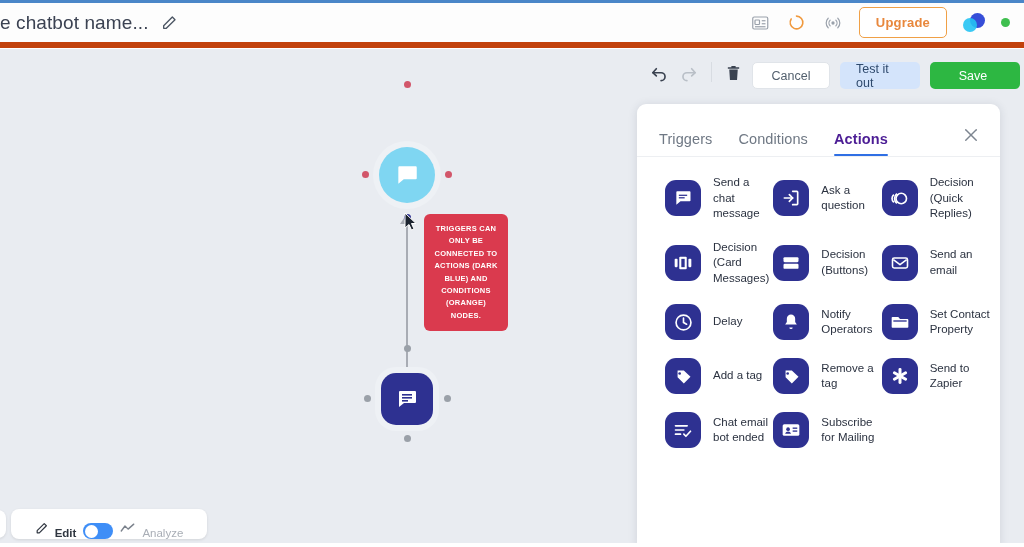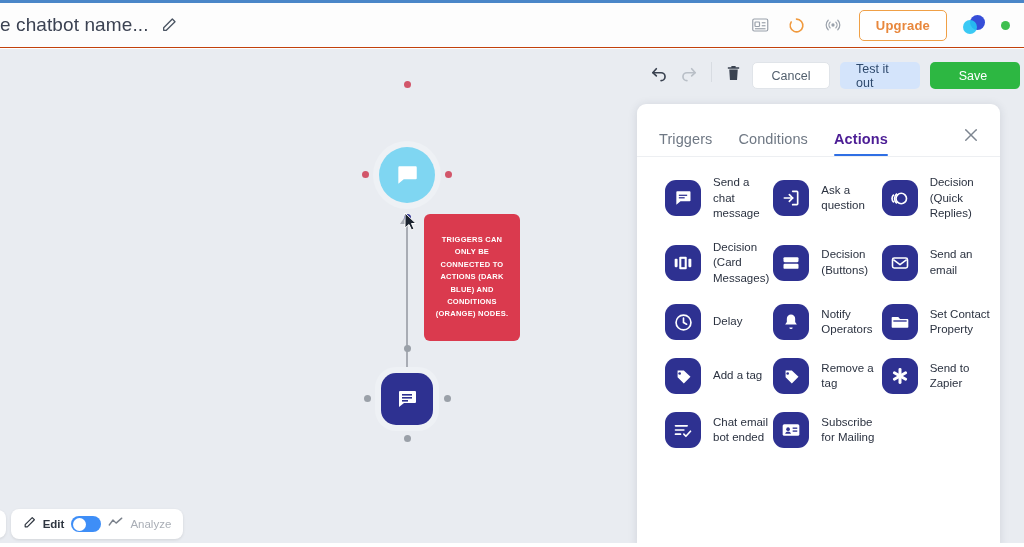--- a/index.html
+++ b/index.html
@@ -15,21 +15,21 @@
   .top-rule {
     position: absolute; top: 0; left: 0; width: 1024px; height: 3px;
     background: #4a86c8;
   }
 
   
   .header {
     position: absolute; top: 3px; left: 0; width: 1024px; height: 45px;
     background: #fdfdfd;
     display: flex; align-items: center;
-    border-bottom: 1px solid #c2410c;
+    border-bottom: 6px solid #c2410c;
   }
   .bot-title {
     font-size: 19px; color: #3b4252; letter-spacing: .1px;
     margin-left: -8px; padding-left: 8px; white-space: nowrap;
   }
   .pencil-icon { margin-left: 12px; display: flex; align-items: center; }
   .header-right {
     margin-left: auto; display: flex; align-items: center; gap: 16px;
     padding-right: 14px;
   }
@@ -88,41 +88,41 @@
   .port.red { background: #d2566a; }
   .port.gray { background: #9aa0a8; }
 
   
   .cursor {
     position: absolute; left: 404px; top: 163px; width: 14px; height: 20px;
   }
 
   
   .tooltip {
-    position: absolute; left: 424px; top: 165px; width: 96px;
+    position: absolute; left: 424px; top: 165px; width: 84px;
     background: #da3a4e; color: #ffffff; border-radius: 6px;
-    padding: 20px 7px; text-align: center;
+    padding: 9px 7px; text-align: center;
     font-size: 7.5px; font-weight: bold; line-height: 1.65;
     letter-spacing: .25px;
   }
 
   
   .mode-bar {
     position: absolute; left: -14px; bottom: 8px;
     display: flex; align-items: center; gap: 5px;
   }
   .mode-pill-cut {
     background: #ffffff; border-radius: 8px; height: 28px;
     display: flex; align-items: center; padding: 0 8px;
     font-size: 11px; color: #5b636e;
     box-shadow: 0 1px 3px rgba(0,0,0,.10);
   }
   .mode-pill {
     background: #ffffff; border-radius: 8px; height: 30px;
-    display: flex; align-items: center; gap: 7px; padding: 0 12px;
+    display: flex; align-items: flex-end; gap: 7px; padding: 0 24px;
     box-shadow: 0 1px 3px rgba(0,0,0,.10);
   }
   .mode-label { font-size: 11.5px; color: #2f3640; font-weight: bold; }
   .mode-label.dim { color: #a9aeb6; font-weight: normal; }
   .toggle {
     width: 30px; height: 16px; border-radius: 8px; background: #3e8ef7;
     position: relative; cursor: pointer;
   }
   .toggle .knob {
     position: absolute; width: 13px; height: 13px; border-radius: 50%;

